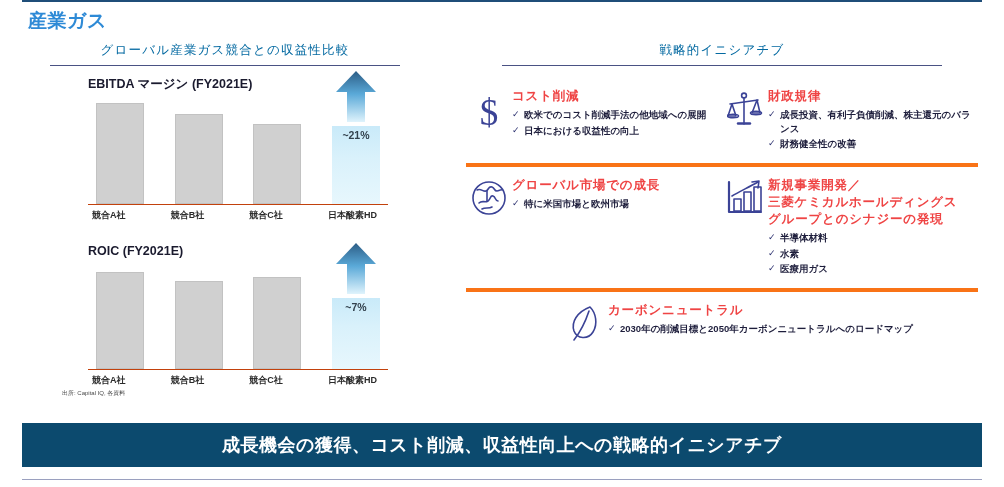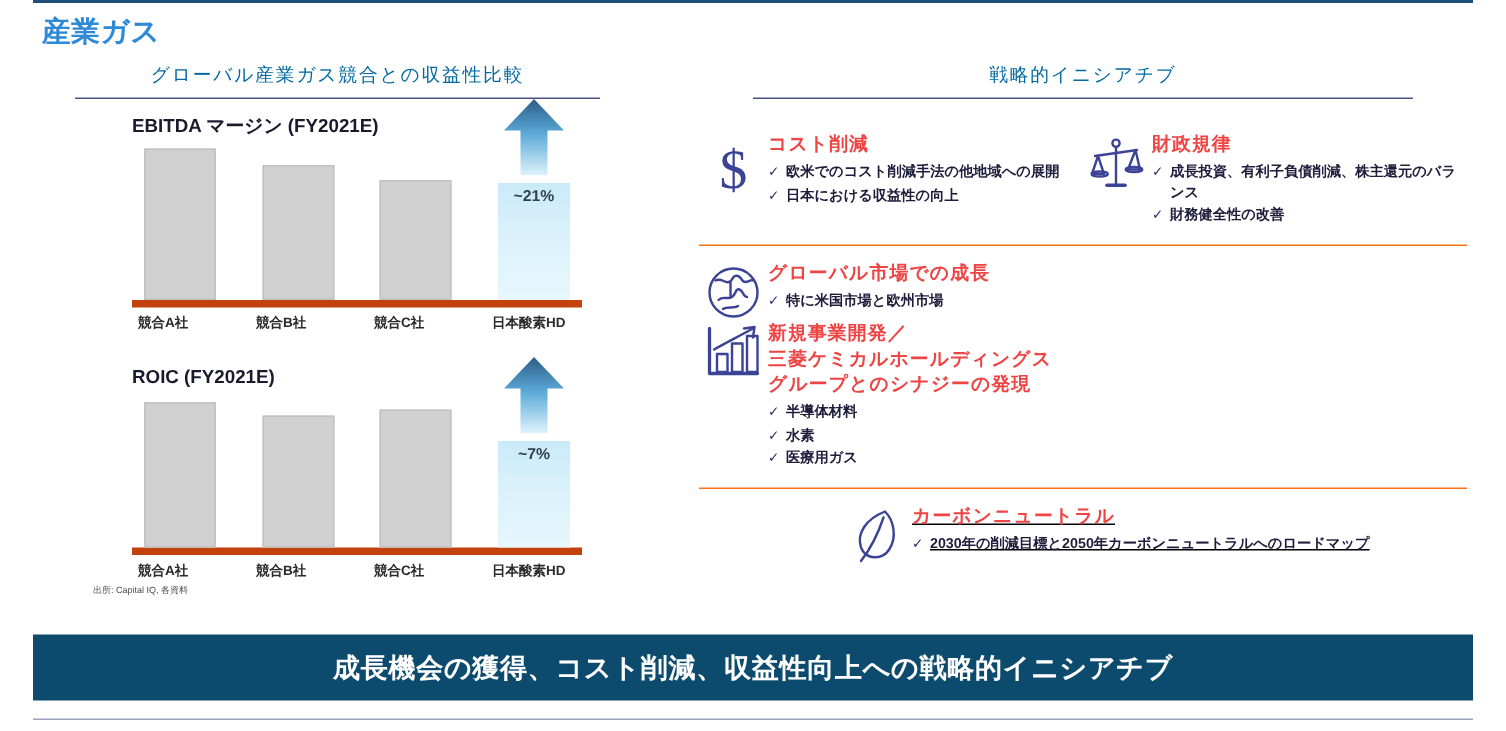--- a/index.html
+++ b/index.html
@@ -65,21 +65,21 @@
   }
 
   .chart {
     position: relative;
     margin-left: 38px;
     width: 300px;
   }
   .plot {
     position: relative;
     height: 112px;
-    border-bottom: 5px solid #c2410c;
+    border-bottom: 1px solid #c2410c;
     display: flex;
     align-items: flex-start;
     justify-content: space-between;
     padding: 0 4px;
     box-sizing: border-box;
   }
   .bar-slot {
     width: 56px;
     position: relative;
     height: 100%;
@@ -148,30 +148,29 @@
     display: flex;
     flex-wrap: wrap;
     margin-top: 12px;
   }
   .init-row {
     display: flex;
     width: 100%;
     padding: 10px 0 10px 0;
   }
   .init-row.sep {
-    border-top: 1px solid #f97316;
-    flex-direction: column;
+    border-top: 4px solid #f97316;
   }
   .init-cell {
     display: flex;
     align-items: flex-start;
     box-sizing: border-box;
   }
   .init-cell.half { width: 50%; }
-  .init-cell.centered { width: 100%; padding-left: 96px; text-decoration: underline; }
+  .init-cell.centered { width: 100%; padding-left: 96px; }
   .icon-box {
     width: 46px;
     min-width: 46px;
     display: flex;
     justify-content: center;
     align-items: flex-start;
     padding-top: 2px;
   }
   .init-title {
     font-size: 12.5px;

